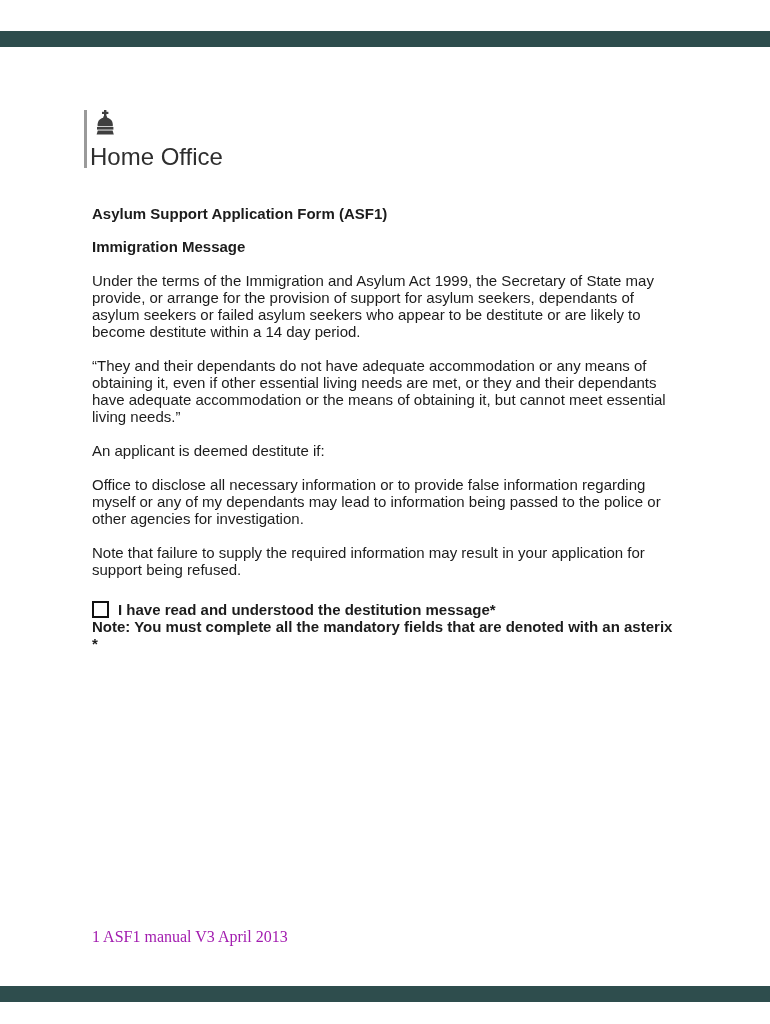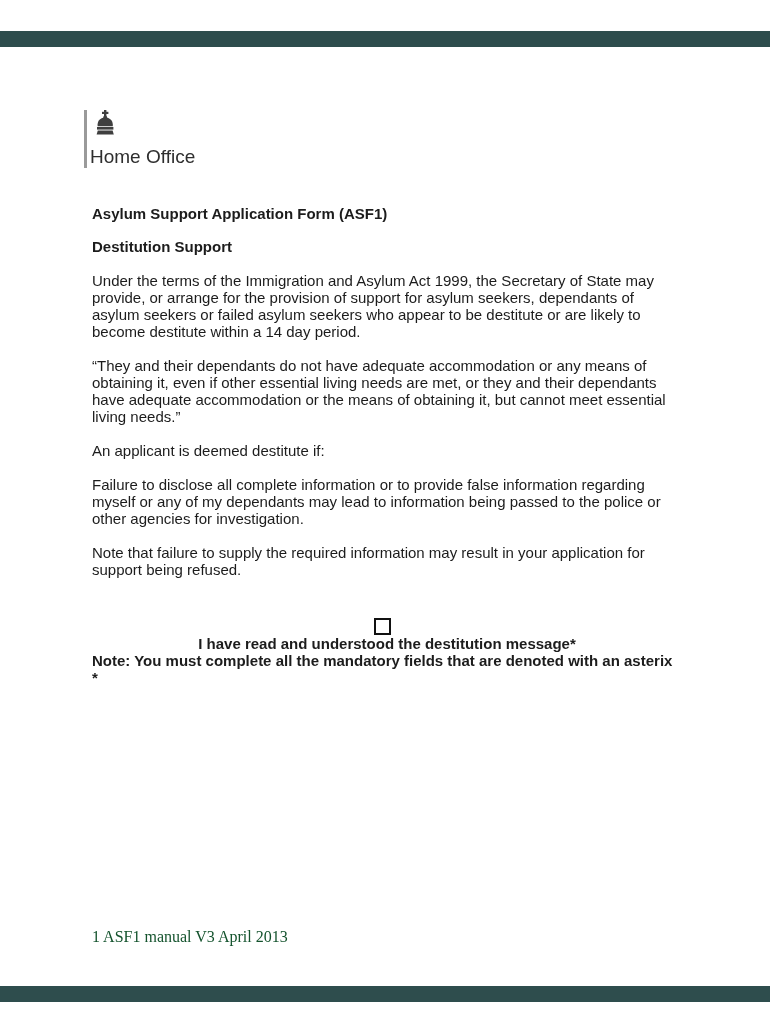--- a/index.html
+++ b/index.html
@@ -16,61 +16,61 @@
   }
   .rule-bar.top{top:31px;}
   .rule-bar.bottom{top:986px;}
 
   
   .logo{position:absolute;left:84px;top:110px;width:220px;height:60px;}
   .logo-bar{position:absolute;left:0;top:0;width:3px;height:58px;background:#9a9a9a;}
   .logo-crown{position:absolute;left:10px;top:0px;width:22px;height:30px;}
   .logo-text{
     position:absolute;left:6px;top:36px;
-    font-size:19px;line-height:22px;color:#2e2e2e;
+    font-size:24px;line-height:22px;color:#2e2e2e;
     letter-spacing:0px;white-space:nowrap;
   }
 
   
   .content{
     position:absolute;left:92px;top:205px;width:590px;
     font-size:15px;line-height:17px;
   }
   .doc-title{
     font-weight:bold;text-align:left;
     margin:0 0 16px 0;
   }
   .section-heading{
     font-weight:bold;
     margin:0 0 17px 0;
   }
   .content p{margin:0 0 17px 0;}
 
   .checkbox-row{
-    margin-top:40px;
-    display:flex;align-items:center;flex-direction:column;
+    margin-top:23px;
+    display:flex;align-items:center;
   }
   .checkbox-box{
     width:13px;height:13px;
     border:2px solid #111111;
     background:#ffffff;
     margin-right:9px;
     flex:0 0 auto;
     cursor:pointer;
   }
   .checkbox-label{font-weight:bold;}
 
   .mandatory-note{
     font-weight:bold;
   }
 
   .footer-line{
     position:absolute;left:92px;top:928px;
     font-family:"Liberation Serif","DejaVu Serif",serif;
-    font-size:16px;line-height:18px;color:#14532d;
+    font-size:16px;line-height:18px;color:#a21caf;
     white-space:nowrap;
   }
 </style>
 </head>
 <body>
 
 <div class="page">
 
   <div class="rule-bar top" style="background: rgb(46, 77, 77);"></div>
 
@@ -86,26 +86,26 @@
           <rect x="3" y="17" width="16.4" height="2.6"></rect>
           <path d="M3.8 20.4 L18.6 20.4 L19.8 24.6 L2.6 24.6 Z"></path>
         </g>
       </svg>
     </div>
     <div class="logo-text">Home Office</div>
   </div>
 
   <div class="content">
     <div class="doc-title">Asylum Support Application Form (ASF1)</div>
-    <div class="section-heading">Destitution Support</div>
+    <div class="section-heading">Immigration Message</div>
 
     <p>Under the terms of the Immigration and Asylum Act 1999, the Secretary of State may provide, or arrange for the provision of support for asylum seekers, dependants of asylum seekers or failed asylum seekers who appear to be destitute or are likely to become destitute within a 14 day period.</p>
     <p>“They and their dependants do not have adequate accommodation or any means of obtaining it, even if other essential living needs are met, or they and their dependants have adequate accommodation or the means of obtaining it, but cannot meet essential living needs.”</p>
     <p>An applicant is deemed destitute if:</p>
-    <p>Failure to disclose all complete information or to provide false information regarding myself or any of my dependants may lead to information being passed to the police or other agencies for investigation.</p>
+    <p>Office to disclose all necessary information or to provide false information regarding myself or any of my dependants may lead to information being passed to the police or other agencies for investigation.</p>
     <p>Note that failure to supply the required information may result in your application for support being refused.</p>
 
     <div class="checkbox-row">
       <div class="checkbox-box" role="checkbox" aria-checked="false"></div>
       <div class="checkbox-label">I have read and understood the destitution message*</div>
     </div>
 
     <div class="mandatory-note">Note: You must complete all the mandatory fields that are denoted with an asterix *</div>
   </div>
 

